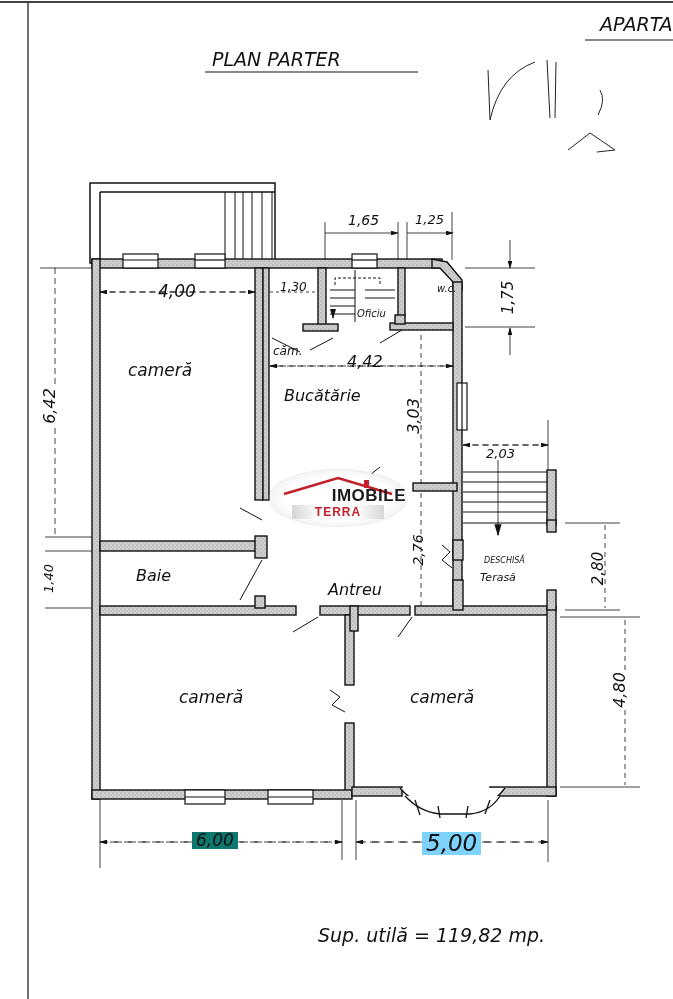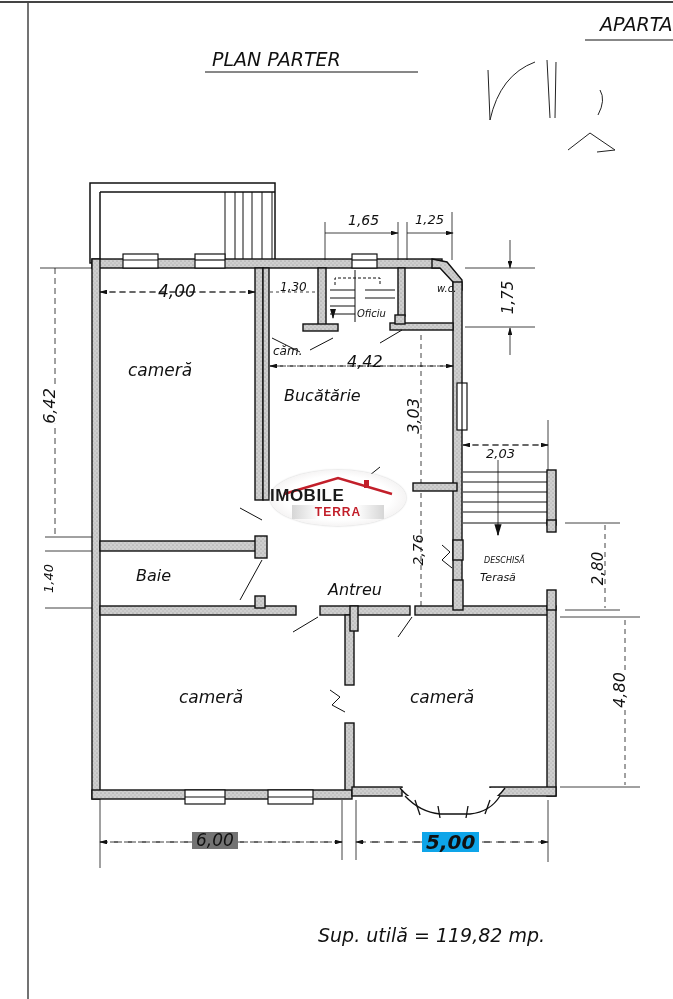--- a/index.html
+++ b/index.html
@@ -3,21 +3,21 @@
 <meta charset="utf-8">
 <style>
   html,body{margin:0;padding:0;background:#ffffff;}
   body{width:673px;height:999px;position:relative;overflow:hidden;font-family:"DejaVu Sans",sans-serif;}
   svg{position:absolute;left:0;top:0;}
   .lbl{position:absolute;font-family:"DejaVu Sans",sans-serif;font-style:italic;color:#111;white-space:nowrap;line-height:1;}
   .logo{position:absolute;left:270px;top:470px;width:136px;height:56px;border-radius:50%;
         background:radial-gradient(ellipse at center,#ffffff 55%,#f0eeee 80%,#e2dede 100%);
         box-shadow:0 0 2px #bbb;}
   .logo-roof{position:absolute;left:8px;top:6px;width:120px;height:20px;}
-  .logo-main{position:absolute;left:0;right:0;top:16px;text-align:left;font-family:"Liberation Sans",sans-serif;
+  .logo-main{position:absolute;left:0;right:0;top:16px;text-align:right;font-family:"Liberation Sans",sans-serif;
         font-weight:bold;font-size:17px;color:#1a1a1a;letter-spacing:0.5px;}
   .logo-sub{position:absolute;left:22px;right:22px;top:35px;text-align:center;font-family:"Liberation Sans",sans-serif;
         font-weight:bold;font-size:12px;color:#c21f2a;letter-spacing:1px;
         background:linear-gradient(90deg,#d6d6d6,#ffffff 30%,#ffffff 70%,#d6d6d6);}
 </style>
 </head>
 <body>
 
 <svg width="673" height="999" viewBox="0 0 673 999" xmlns="http://www.w3.org/2000/svg">
   <defs>
@@ -244,22 +244,22 @@
 <div class="lbl" style="left:415px;top:213px;font-size:13px;">1,25</div>
 <div class="lbl" style="left:492px;top:290px;font-size:15px;transform:rotate(-90deg);">1,75</div>
 <div class="lbl" style="left:347px;top:354px;font-size:16px;">4,42</div>
 <div class="lbl" style="left:396px;top:408px;font-size:16px;transform:rotate(-90deg);">3,03</div>
 <div class="lbl" style="left:486px;top:427px;font-size:13px;margin-top:20px;">2,03</div>
 <div class="lbl" style="left:582px;top:561px;font-size:15px;transform:rotate(-90deg);">2,80</div>
 <div class="lbl" style="left:402px;top:543px;font-size:14px;transform:rotate(-90deg);">2,76</div>
 <div class="lbl" style="left:32px;top:398px;font-size:16px;transform:rotate(-90deg);background:#fff;">6,42</div>
 <div class="lbl" style="left:34px;top:572px;font-size:13px;transform:rotate(-90deg);background:#fff;">1,40</div>
 <div class="lbl" style="left:602px;top:682px;font-size:16px;transform:rotate(-90deg);background:#fff;">4,80</div>
-<div class="lbl" style="left:192px;top:832px;font-size:17px;background:#737373;padding:0 4px;">6,00</div>
-<div class="lbl" style="left:422px;top:832px;font-size:20px;background:#0ea5e9;padding:0 4px;font-weight:bold;">5,00</div>
+<div class="lbl" style="left:192px;top:832px;font-size:17px;background:#0f766e;padding:0 4px;">6,00</div>
+<div class="lbl" style="left:422px;top:832px;font-size:23px;background:#7dd3fc;padding:0 4px;">5,00</div>
 
 <div class="lbl" style="left:318px;top:926px;font-size:19px;text-align:center;">Sup. utilă = 119,82 mp.</div>
 
 <div class="logo">
   <svg class="logo-roof" width="120" height="20" viewBox="0 0 120 20">
     <path d="M6,18 L60,2 L114,18" stroke="#c21f2a" stroke-width="2.5" fill="none"></path>
     <rect x="86" y="4" width="5" height="8" fill="#c21f2a"></rect>
   </svg>
   <div class="logo-main">IMOBILE</div>
   <div class="logo-sub">TERRA</div>

